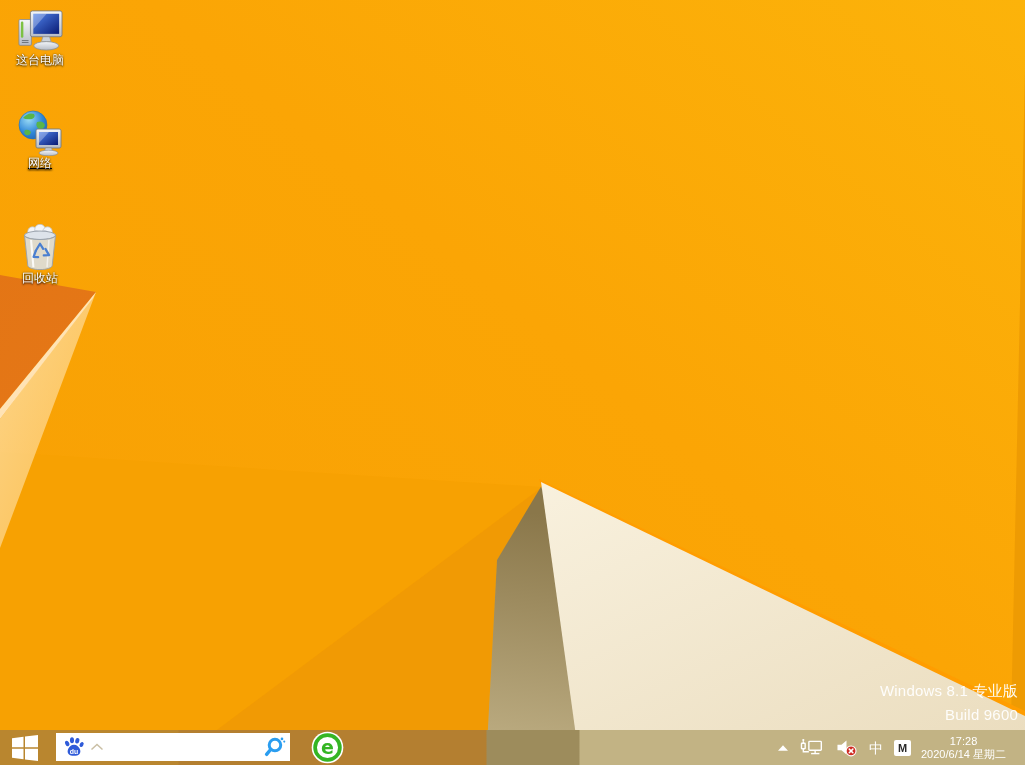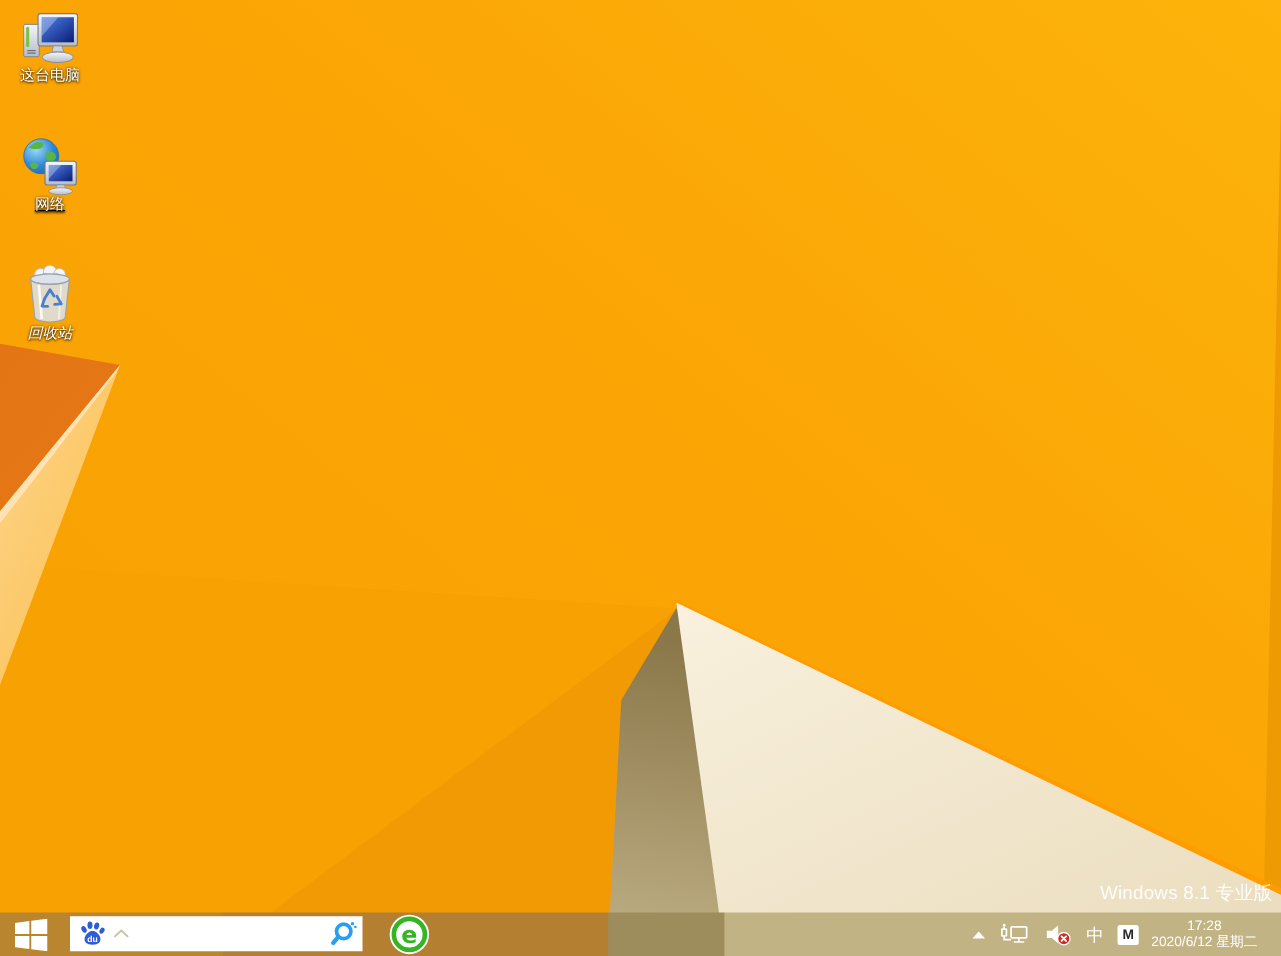--- a/index.html
+++ b/index.html
@@ -30,21 +30,21 @@
   .wp-cube-edge{background:#ffe3b5;
     clip-path:polygon(96px 292px,0 409px,0 419px,93px 298px);}
 
   
   .desktop-icon{position:absolute;left:4px;width:72px;text-align:center;cursor:default;}
   .desktop-icon .ic{display:block;margin:0 auto;}
   .icon-label{display:block;margin-top:1px;font-size:12px;line-height:13px;color:#fff;
     text-shadow:0 1px 2px rgba(0,0,0,.9),0 0 2px rgba(0,0,0,.55);}
   #dicon-pc{top:9px;}
   #dicon-net{top:110px;text-decoration:underline;}
-  #dicon-bin{top:212px;font-style:italic;}
+  #dicon-bin{top:224px;}
 
   
   .watermark{position:absolute;right:7px;bottom:38px;text-align:right;color:rgba(255,255,255,.93);
     font-size:15px;line-height:24px;letter-spacing:.2px;}
 
   
   .taskbar{position:absolute;left:0;right:0;bottom:0;height:35px;
     background:linear-gradient(90deg,#b9862f 0px,#b9862f 178px,#b47f30 179px,#b47f30 486px,
       #9d8c5c 487px,#9d8c5c 579px,var(--taskbar-khaki,#c2b384) 580px,var(--taskbar-khaki,#c2b384) 100%);}
   .start-button{position:absolute;left:0;top:0;width:50px;height:35px;display:flex;
@@ -148,20 +148,21 @@
         <path d="M17.5 28.5 l4.5 -7.5 3.4 5.4"></path>
         <path d="M27.8 26.5 l3.8 6.6 -5.6 0.4"></path>
         <path d="M20 35.2 l-4.8 -0.2 2.2 -6.2"></path>
       </g>
     </svg>
     <span class="icon-label">回收站</span>
   </div>
 
   <div class="watermark">
     <div>Windows 8.1 专业版</div>
+    <div>Build 9600</div>
   </div>
 
   <div class="taskbar">
 
     <div class="start-button">
       <svg width="26" height="26" viewBox="0 0 26 26">
         <g fill="#fff">
           <polygon points="0,3.3 11.5,1.8 11.5,12.2 0,12.2"></polygon>
           <polygon points="13,1.6 26,0 26,12.2 13,12.2"></polygon>
           <polygon points="0,13.8 11.5,13.8 11.5,24.2 0,22.7"></polygon>
@@ -228,17 +229,17 @@
           <circle cx="16.8" cy="13.6" r="5.2" fill="var(--mute-red,#cf2b22)" stroke="#fff" stroke-width="1.1"></circle>
           <path d="M14.9 11.7 l3.8 3.8 M18.7 11.7 l-3.8 3.8" stroke="#fff" stroke-width="1.6" stroke-linecap="round"></path>
         </svg>
       </div>
       <div class="tray-item ime-lang">中</div>
       <div class="tray-item">
         <div class="ime-mode">M</div>
       </div>
       <div class="clock">
         <div>17:28</div>
-        <div>2020/6/12 星期二</div>
+        <div>2020/6/14 星期二</div>
       </div>
     </div>
   </div>
 </div>
 
 </body></html>

